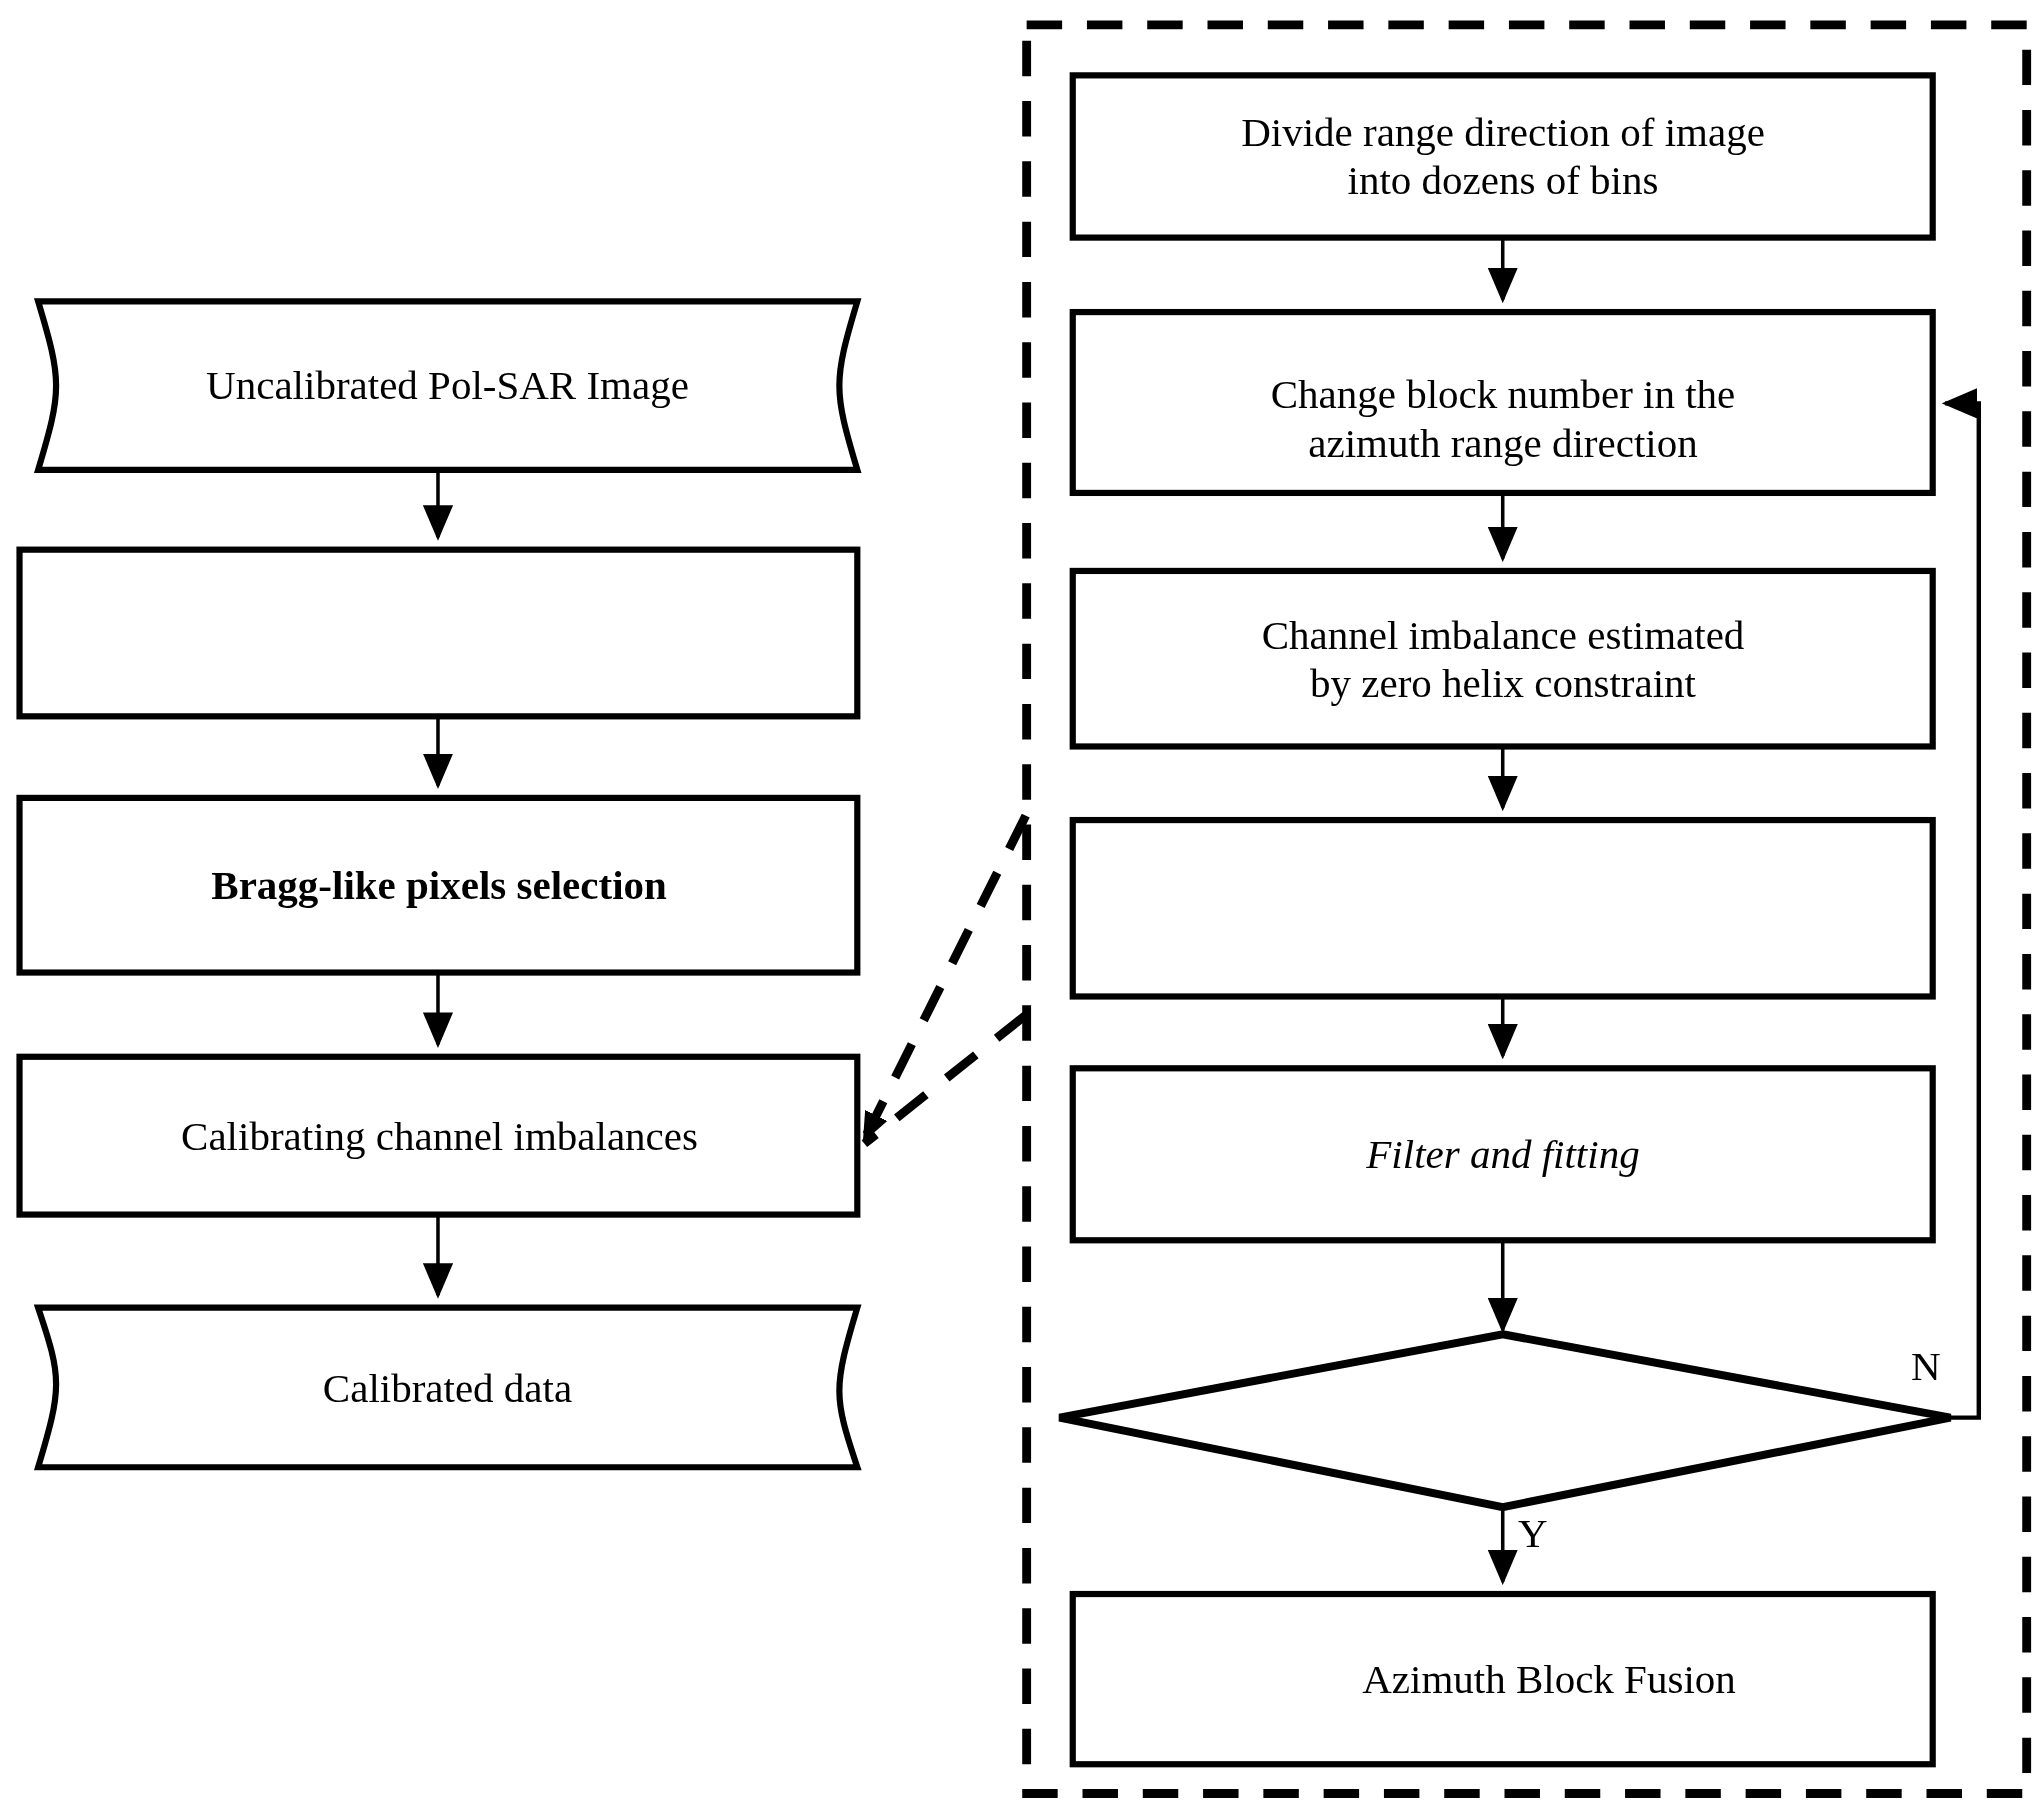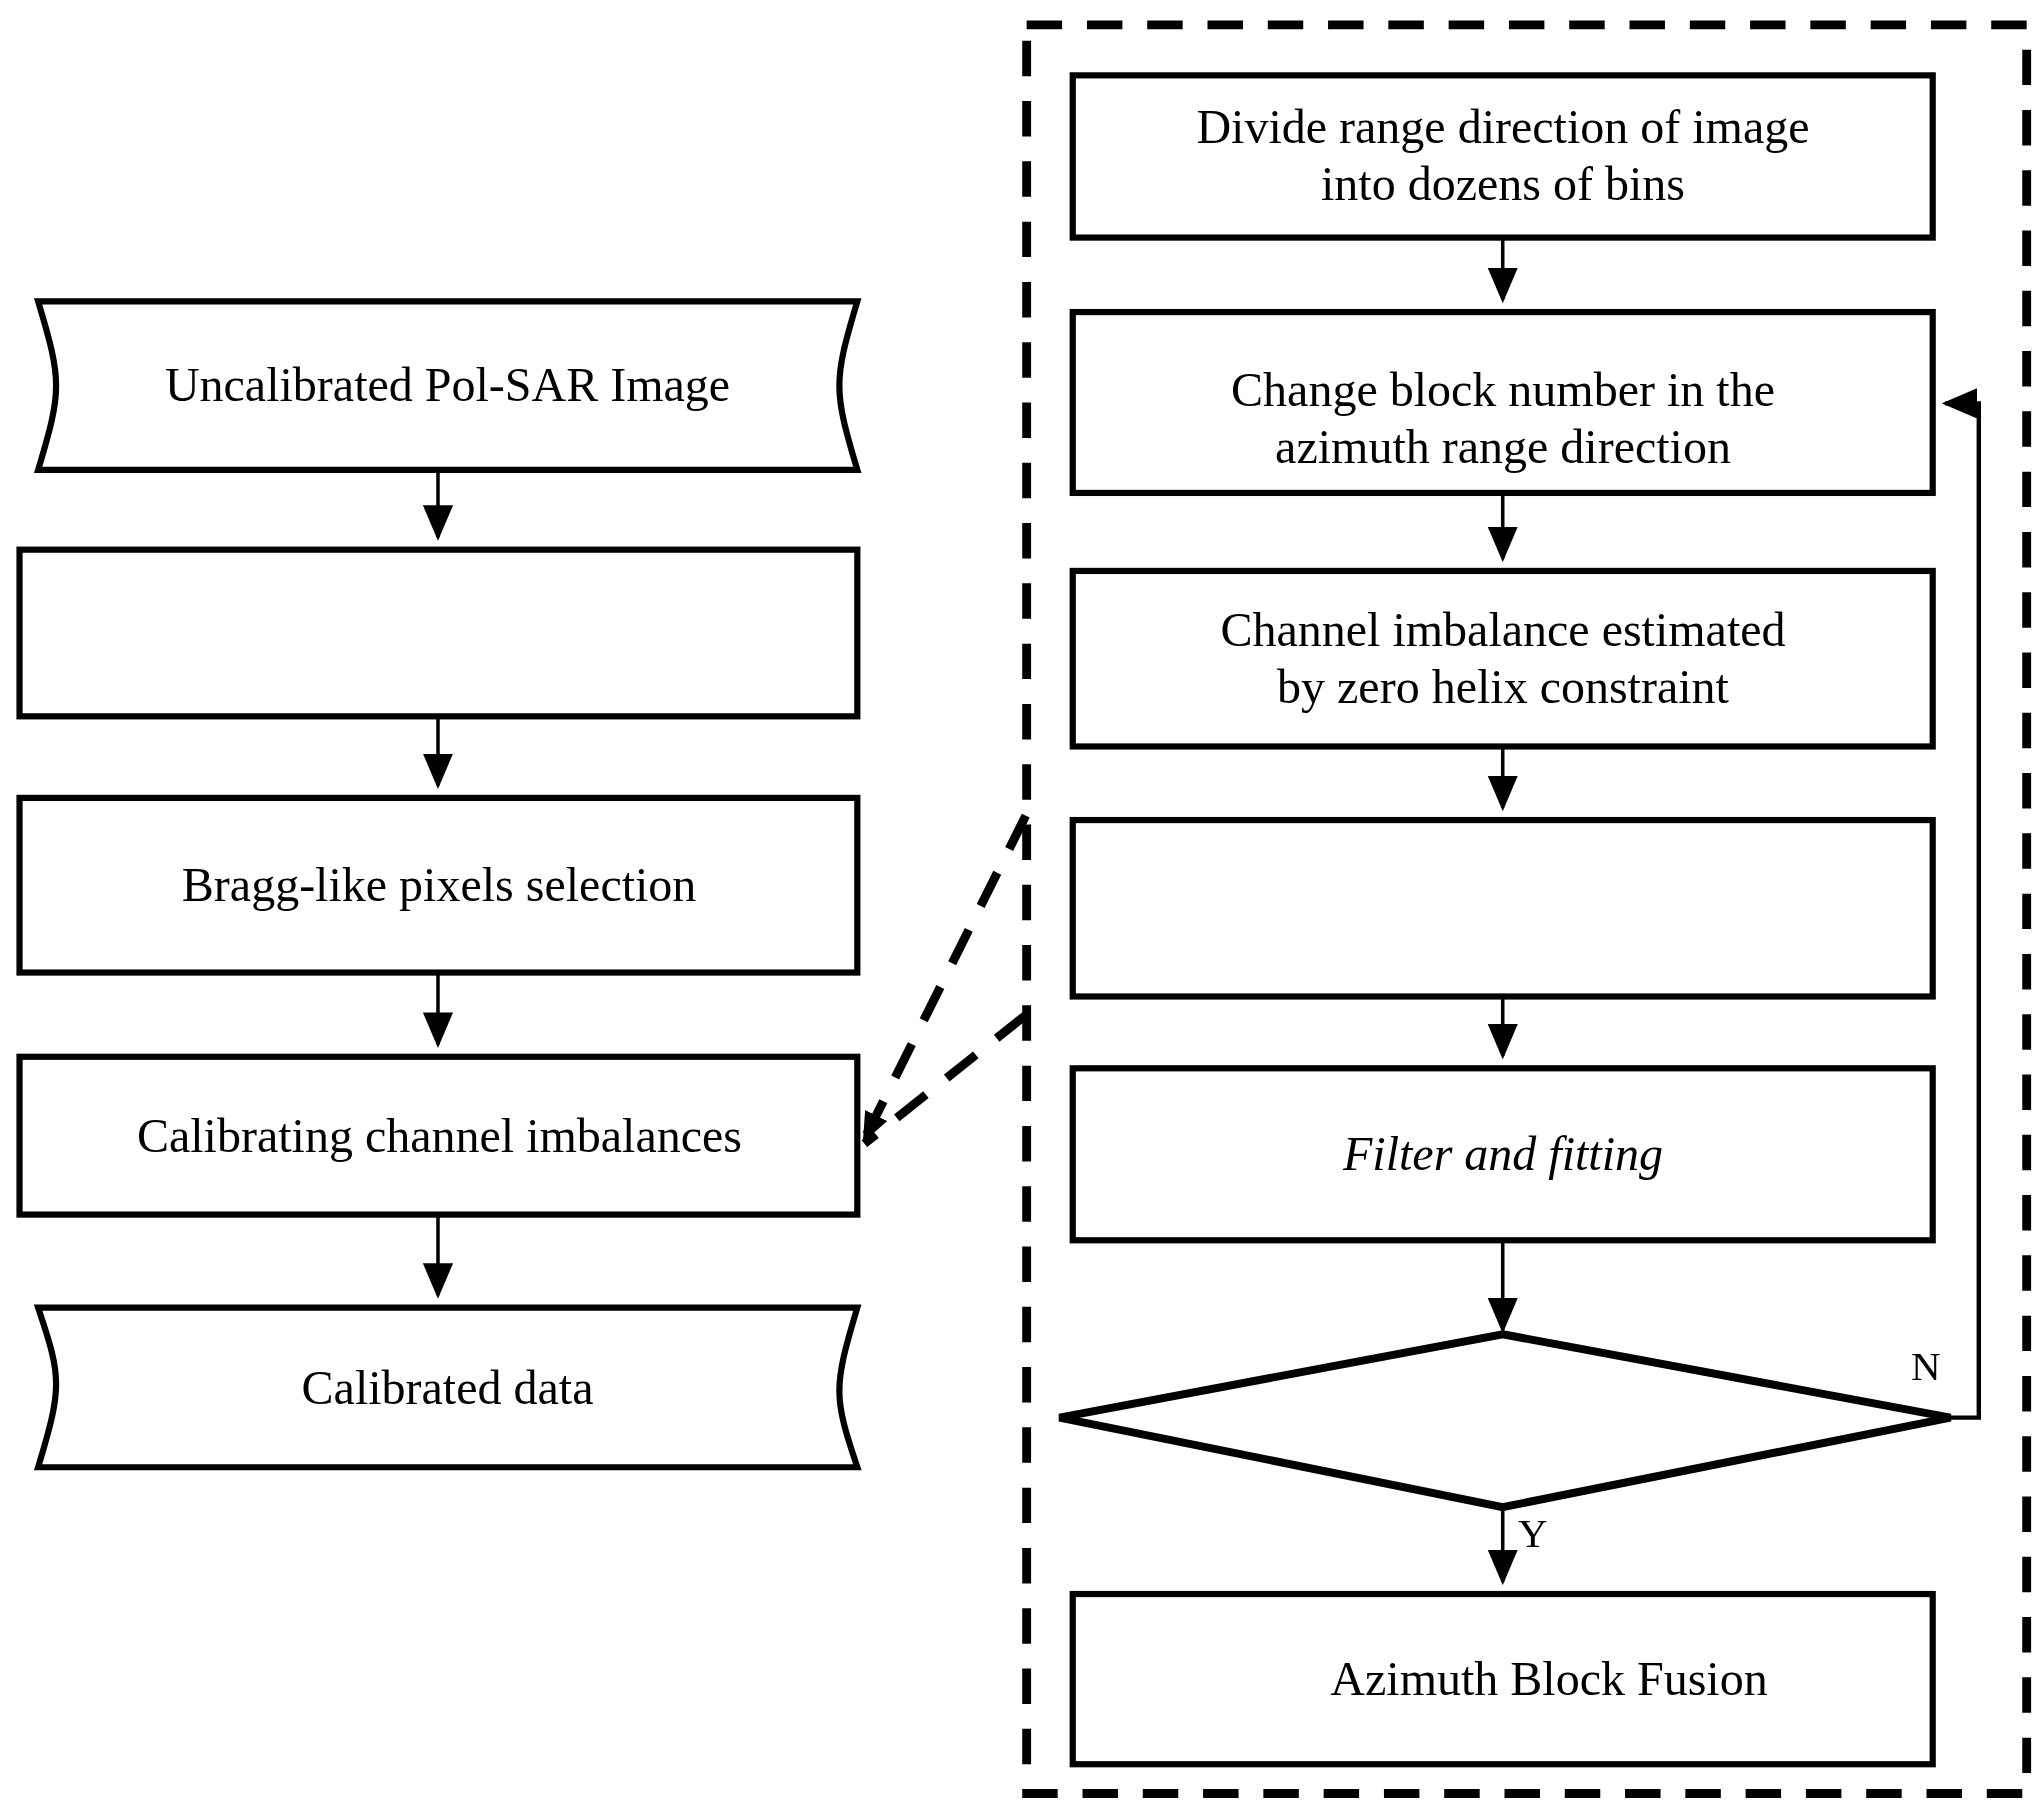--- a/index.html
+++ b/index.html
@@ -24,21 +24,21 @@
     height: 1813px;
   }
   .node-text {
     position: absolute;
     display: flex;
     align-items: center;
     justify-content: center;
     text-align: center;
     color: #000000;
     font-family: "Liberation Serif", "DejaVu Serif", serif;
-    font-size: 48px;
+    font-size: 41px;
     line-height: 1.18;
     pointer-events: none;
     white-space: pre-line;
   }
   .edge-label {
     position: absolute;
     color: #000000;
     font-family: "Liberation Serif", "DejaVu Serif", serif;
     font-size: 41px;
     line-height: 1;
@@ -103,21 +103,21 @@
     <line x1="1695" y1="1399" x2="1695" y2="1500" stroke="#000000" stroke-width="4" marker-end="url(#arrow-big)"></line>
     <line x1="1695" y1="1700" x2="1695" y2="1784" stroke="#000000" stroke-width="4" marker-end="url(#arrow-big)"></line>
 
     <path d="M 2200 1599 L 2232 1599 L 2232 455 L 2194 455" fill="none" stroke="#000000" stroke-width="5" marker-end="url(#arrow-big)"></path>
 
   </svg>
 
   <div class="node-text" style="left:53px; top:301px; width:789px; height:168px;">Uncalibrated Pol-SAR Image</div>
 
 
-  <div class="node-text" style="left:26.6px; top:798px; width:825px; height:175px;">Bragg-like pixels selection</div>
+  <div class="node-text" style="left:26.6px; top:798px; width:825px; height:175px;font-weight:bold;">Bragg-like pixels selection</div>
 
   <div class="node-text" style="left:27px; top:1057px; width:825px; height:158px;">Calibrating channel imbalances</div>
 
   <div class="node-text" style="left:53px; top:1308px; width:789px; height:160px;">Calibrated data</div>
 
   <div class="node-text" style="left:1082px; top:75px; width:842px; height:162px;">Divide range direction of image
 into dozens of bins</div>
 
   <div class="node-text" style="left:1082px; top:328px; width:842px; height:181px;">Change block number in the
 azimuth range direction</div>

